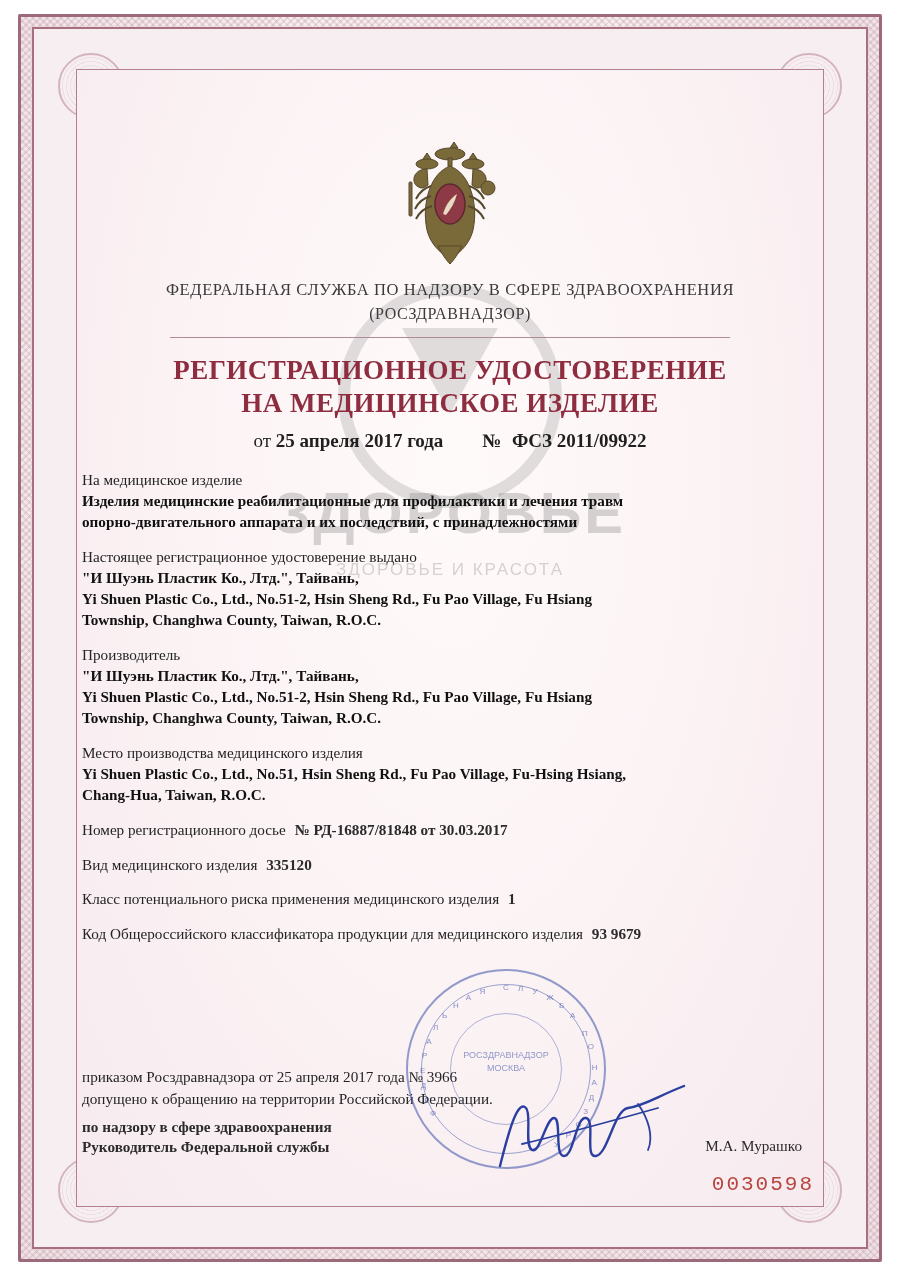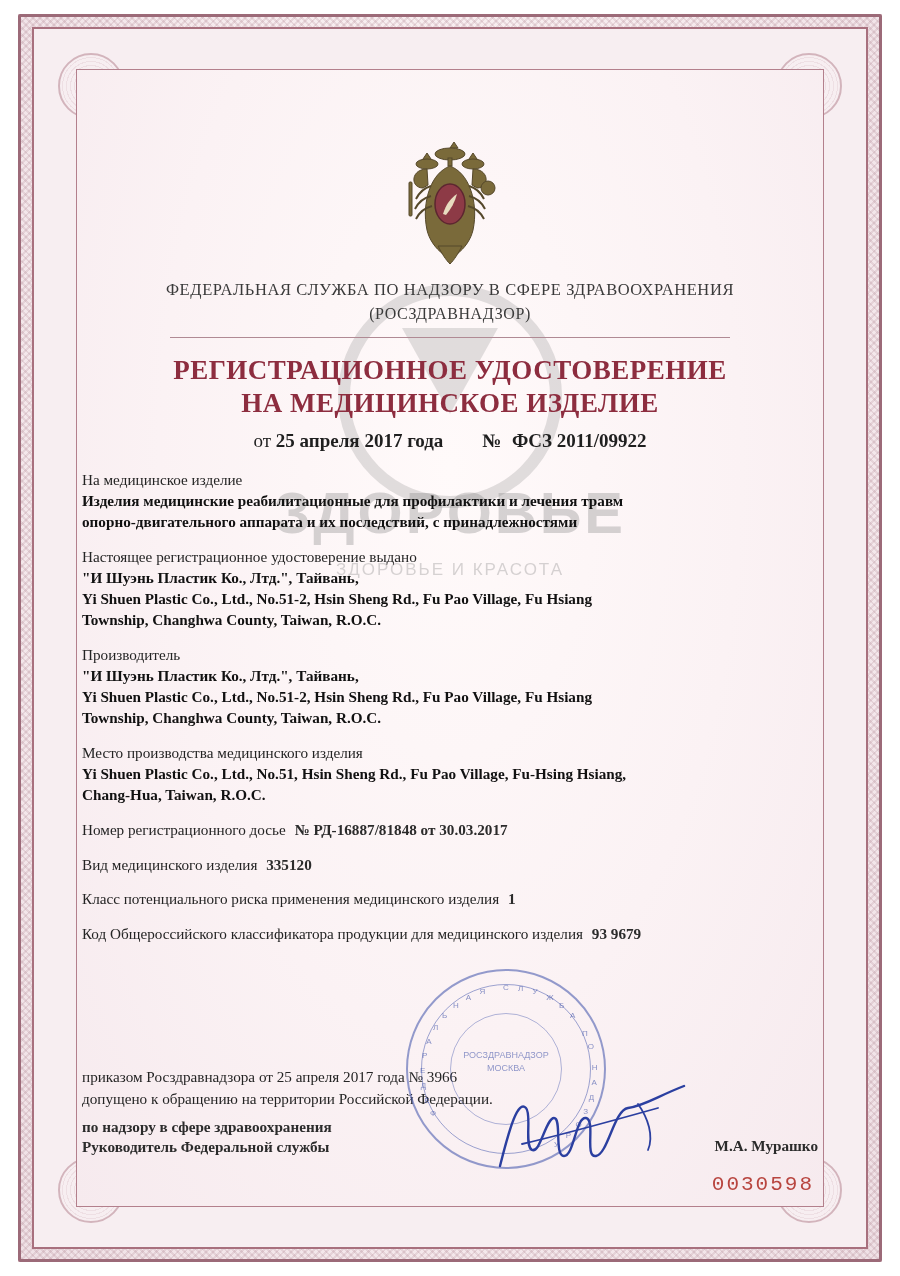--- a/index.html
+++ b/index.html
@@ -200,23 +200,23 @@
     margin-top: 8px;
     display: flex;
     align-items: flex-end;
     justify-content: space-between;
   }
   .footer .post {
     font-weight: bold;
     line-height: 1.35;
   }
   .footer .name {
-    font-weight: bold;
+    font-weight: normal;
     padding-bottom: 2px;
-    padding-right: 4px;
+    padding-right: 20px;
   }
 
   .serial {
     position: absolute;
     right: 8px;
     bottom: 8px;
     font-family: "Liberation Mono", monospace;
     font-size: 21px;
     letter-spacing: 2px;
     color: #b8453f;

